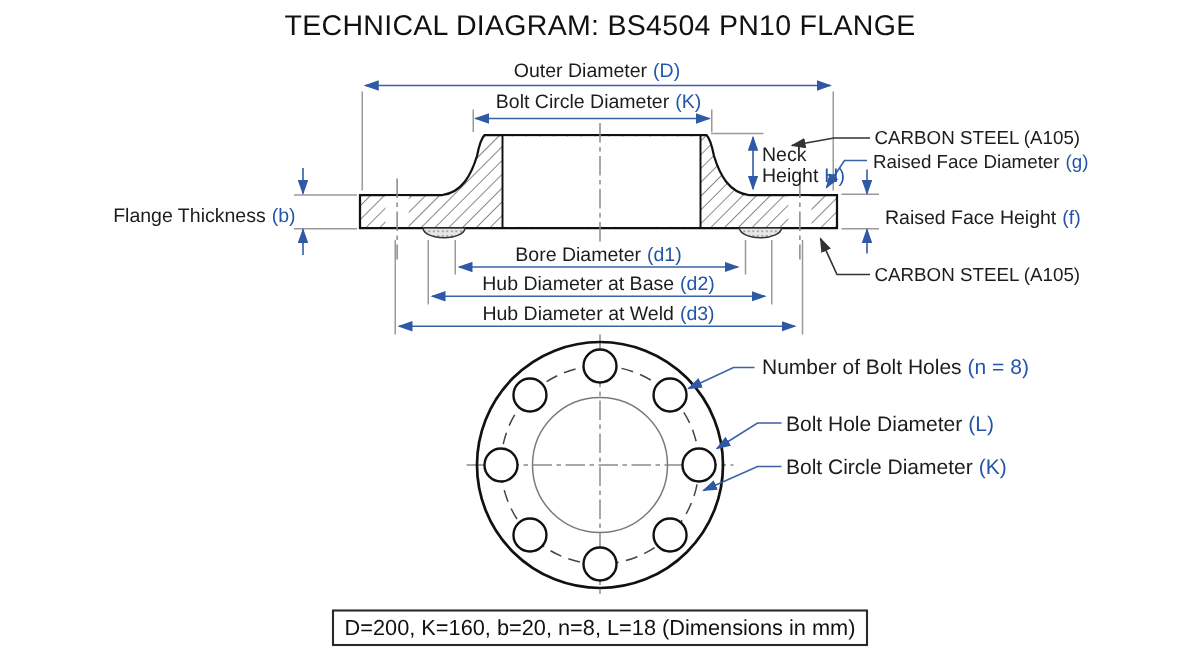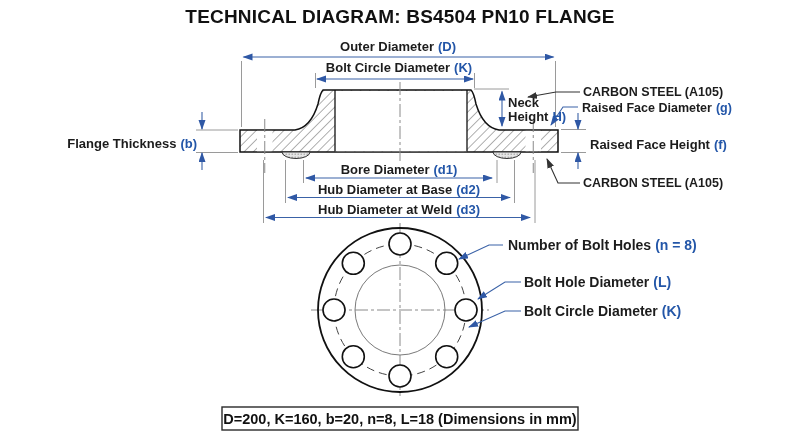--- a/index.html
+++ b/index.html
@@ -1,17 +1,17 @@
 <!DOCTYPE html>
 <html><head>
 <meta charset="utf-8">
 <style>
   html,body{margin:0;padding:0;background:#ffffff;}
   .stage{position:relative;width:800px;height:437px;background:#fff;overflow:hidden;
-         font-family:"Liberation Sans", sans-serif;font-weight:bold;}
+         font-family:"Liberation Sans", sans-serif;}
   svg{display:block}
   text{font-family:"Liberation Sans", sans-serif;}
   .ttl{font-size:19px;fill:#111;letter-spacing:.2px;}
   .lbl{font-size:13px;fill:#1c1c1c;}
   .lbl2{font-size:12.5px;fill:#1c1c1c;}
   .lblbig{font-size:14px;fill:#1c1c1c;}
   .sym{fill:#2356a8;}
   .boxtxt{font-size:14.5px;fill:#111;}
   .dim{stroke:#3a62a7;stroke-width:1.1;fill:none;}
   .lead{stroke:#3a62a7;stroke-width:1.1;fill:none;}

